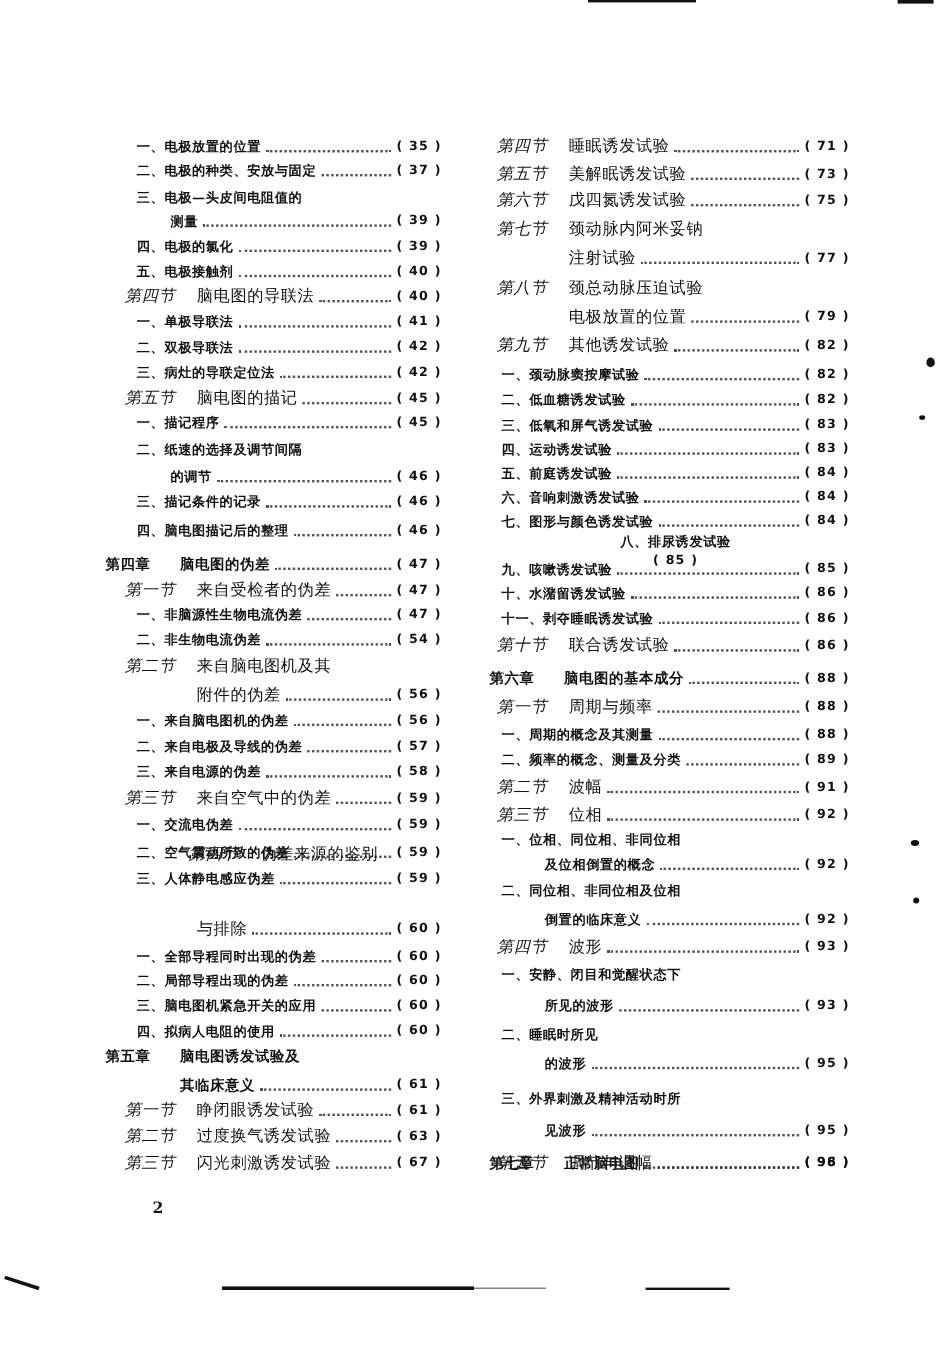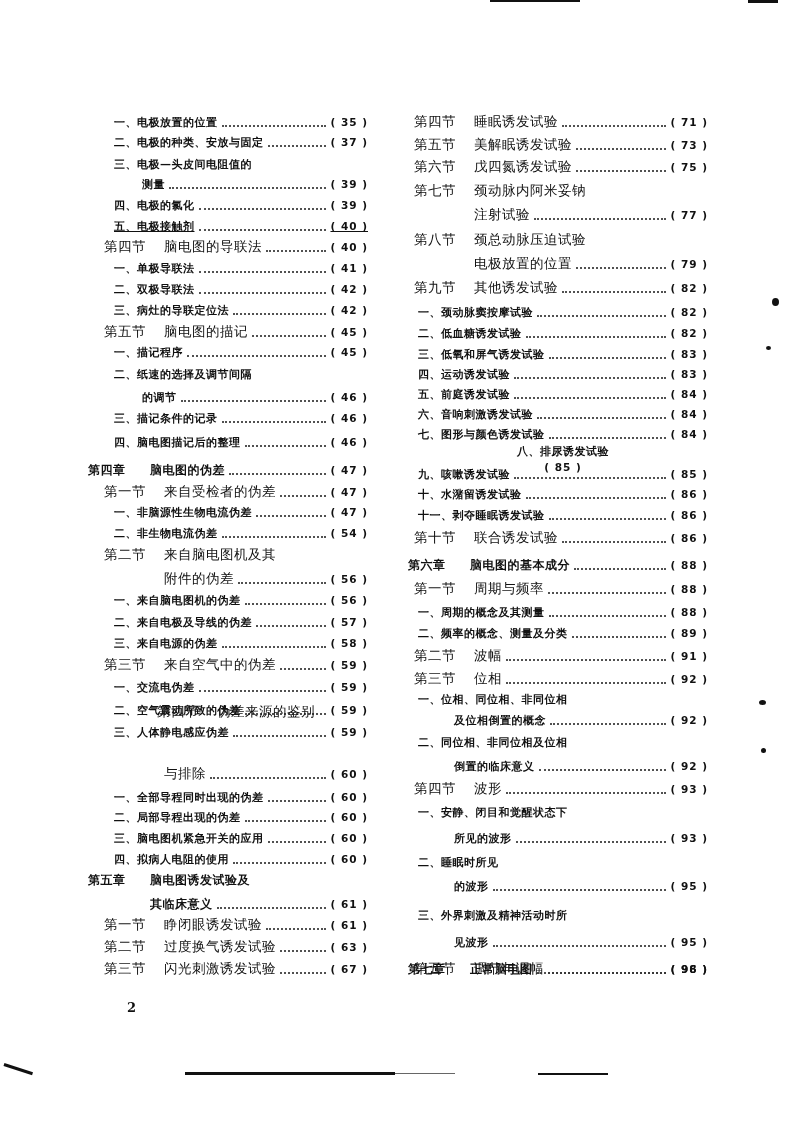--- a/index.html
+++ b/index.html
@@ -20,21 +20,21 @@
   .row .leader {
     flex: 1 1 auto; margin: 0 4px; overflow: hidden; height: 12px;
     border-bottom: 2px dotted #333; transform: translateY(-2px);
     opacity: 0.85;
   }
   .row .page-num { flex: 0 0 auto; font-family: "DejaVu Sans", sans-serif; font-size: 10.5px; font-weight: bold; letter-spacing: 1px; }
   .lvl-chapter { font-weight: bold; font-family: "DejaVu Sans", sans-serif; font-size: 12px; }
   .lvl-section { font-size: 13.5px; }
   .lvl-item { font-size: 11px; font-weight: bold; }
   .num-label { display: inline-block; }
-  .lvl-section .num-label { width: 60px; }
+  .lvl-section .num-label { width: 60px; font-style: italic; }
   .lvl-chapter .num-label { width: 62px; }
   .page-footer {
     position: absolute; left: 127px; top: 1000px; font-family: "DejaVu Serif", serif;
     font-weight: bold; font-size: 13px;
   }
   .scan-line { position: absolute; background: #111; }
   .speck { position: absolute; background: #111; border-radius: 50%; }
 </style>
 </head>
 <body>
@@ -58,21 +58,21 @@
       <div class="row lvl-item" style="top: 174px; padding-left: 54px;">
         <span class="text"><span>测量</span></span>
         <span class="leader"></span>
         <span class="page-num">( 39 )</span>
       </div>
       <div class="row lvl-item" style="top: 195px; padding-left: 26px;">
         <span class="text"><span>四、电极的氯化</span></span>
         <span class="leader"></span>
         <span class="page-num">( 39 )</span>
       </div>
-      <div class="row lvl-item" style="top: 216px; padding-left: 26px; text-decoration: underline;">
+      <div class="row lvl-item" style="top: 216px; padding-left: 26px;">
         <span class="text"><span>五、电极接触剂</span></span>
         <span class="leader"></span>
         <span class="page-num">( 40 )</span>
       </div>
       <div class="row lvl-section" style="top: 237px; padding-left: 16px; justify-content: space-between;">
         <span class="text"><span class="num-label">第四节</span><span>脑电图的导联法</span></span>
         <span class="leader"></span>
         <span class="page-num">( 40 )</span>
       </div>
       <div class="row lvl-item" style="top: 258px; padding-left: 26px;">

